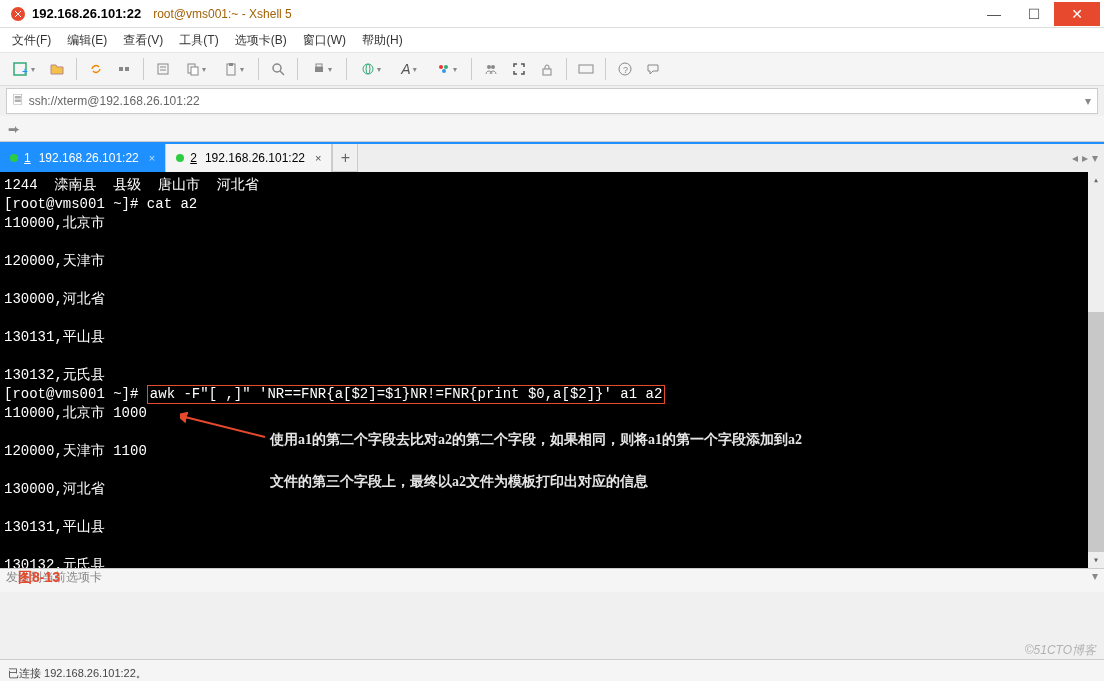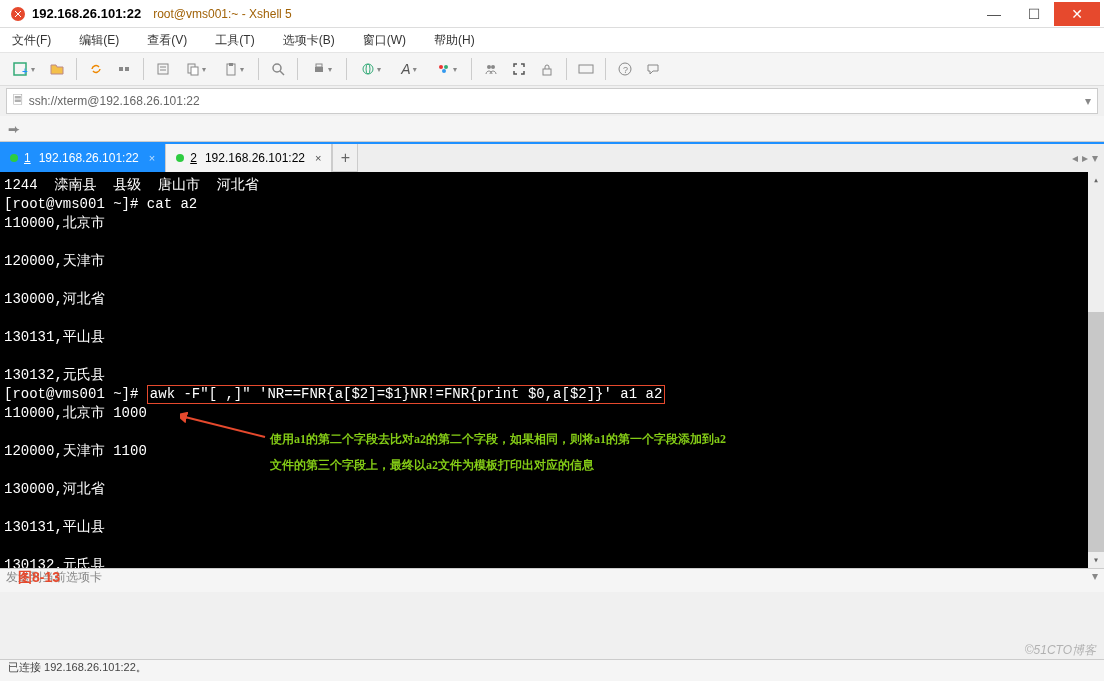--- a/index.html
+++ b/index.html
@@ -8,21 +8,21 @@
 
 .titlebar { height: 28px; background: #fff; display: flex; align-items: center; padding: 0 4px; border-bottom: 1px solid #ddd; }
 .titlebar .app-icon { width: 16px; height: 16px; margin: 0 6px; }
 .titlebar .title-ip { font-weight: bold; font-size: 13px; margin-right: 12px; }
 .titlebar .title-rest { color: #a16207; font-size: 12px; }
 .winbtns { margin-left: auto; display: flex; }
 .winbtn { width: 40px; height: 24px; display: flex; align-items: center; justify-content: center; color: #555; font-size: 14px; }
 .winbtn.close { background: #e6492d; color: #fff; width: 46px; }
 
 
-.menubar { height: 24px; background: #fff; display: flex; align-items: center; padding: 0 8px; gap: 20px; font-size: 12px; color: #333; }
+.menubar { height: 24px; background: #fff; display: flex; align-items: center; padding: 0 8px; gap: 8px; font-size: 12px; color: #333; }
 .menubar span { padding: 2px 4px; }
 
 
 .toolbar { height: 34px; background: #f5f5f5; display: flex; align-items: center; padding: 0 6px; gap: 2px; border-top: 1px solid #e5e5e5; border-bottom: 1px solid #ddd; }
 .tbtn { width: 26px; height: 26px; display: flex; align-items: center; justify-content: center; color: #555; border-radius: 2px; }
 .tbtn.wide { width: 36px; position: relative; }
 .tbtn.wide::after { content: "▾"; font-size: 8px; margin-left: 2px; color: #888; }
 .tsep { width: 1px; height: 22px; background: #ccc; margin: 0 4px; }
 
 
@@ -41,34 +41,34 @@
 .tab .dot { width: 8px; height: 8px; border-radius: 50%; background: #2ecc40; display: inline-block; }
 .tab .num { text-decoration: underline; margin-right: 2px; }
 .tab .x { font-size: 11px; opacity: .7; margin-left: 4px; }
 .tab.add { width: 26px; justify-content: center; font-size: 16px; color: #666; background: #f0f0f0; border: 1px solid #ccc; border-top: none; }
 .tabright { margin-left: auto; display: flex; align-items: center; padding: 0 6px; color: #888; gap: 4px; }
 
 
 .terminal { background: #000; color: #fff; font-family: "Consolas", "Courier New", monospace; font-size: 14px; line-height: 19px; height: 396px; padding: 4px 4px; overflow: hidden; position: relative; white-space: pre; }
 .terminal .hl { border: 1px solid #e6492d; padding: 0 2px; display: inline-block; line-height: 17px; }
 .terminal .cursor { display: inline-block; width: 9px; height: 16px; background: #2ecc40; vertical-align: middle; }
-.terminal .ann { position: absolute; color: #84cc16; font-family: "Microsoft YaHei"; font-size: 12px; font-weight: bold; white-space: normal; }
+.terminal .ann { position: absolute; color: #e5e5e5; font-family: "Microsoft YaHei"; font-size: 14px; font-weight: bold; white-space: normal; }
 .terminal .arrow { position: absolute; }
 .scrollbar { position: absolute; top: 0; right: 0; width: 16px; height: 100%; background: #eee; }
 .scrollbar .thumb { width: 100%; background: #c8c8c8; position: absolute; }
 .scrollbar .arr { width: 100%; height: 16px; display: flex; align-items: center; justify-content: center; color: #666; font-size: 10px; background: #eee; position: absolute; }
 
 
 .compose { height: 24px; background: #f5f5f5; border-top: 1px solid #ccc; display: flex; align-items: flex-start; padding: 0 6px; color: #888; font-size: 12px; position: relative; }
 .compose .fig { color: #e6492d; font-weight: bold; font-size: 14px; position: absolute; left: 18px; }
 .compose .ghost { }
 .compose .arr { margin-left: auto; }
 
 
-.statusbar { height: 22px; background: #f5f5f5; border-top: 1px solid #ccc; display: flex; align-items: flex-start; padding: 0 8px; font-size: 11px; color: #444; position: absolute; bottom: 0; width: 100%; }
+.statusbar { height: 22px; background: #f5f5f5; border-top: 1px solid #ccc; display: flex; align-items: flex-end; padding: 0 8px; font-size: 11px; color: #444; position: absolute; bottom: 0; width: 100%; }
 .statusbar .right { margin-left: auto; display: flex; gap: 16px; align-items: center; }
 .watermark { position: absolute; right: 8px; bottom: 22px; color: #888; font-size: 12px; opacity: .6; font-style: italic; }
 </style>
 </head>
 <body>
 
 <div class="titlebar">
   <span class="app-icon">
     <svg viewBox="0 0 16 16">
         <circle cx="8" cy="8" r="7" fill="#e6492d"></circle>
@@ -290,21 +290,21 @@
 
   <svg class="arrow" style="left:180px;top:240px" width="90" height="30">
     <defs>
         <marker id="ah" markerWidth="8" markerHeight="8" refX="1" refY="3" orient="auto">
           <path d="M0 0L6 3L0 6z" fill="#e6492d"></path>
         </marker>
       </defs>
     <line x1="85" y1="25" x2="5" y2="5" stroke="#e6492d" stroke-width="2" marker-end="url(#ah)"></line>
   </svg>
   <div class="ann" style="left:270px;top:258px;width:720px">使用a1的第二个字段去比对a2的第二个字段，如果相同，则将a1的第一个字段添加到a2</div>
-  <div class="ann" style="left:270px;top:284px;width:720px">文件的第三个字段上，最终以a2文件为模板打印出对应的信息</div>
+  <div class="ann" style="left:270px;top:300px;width:720px">文件的第三个字段上，最终以a2文件为模板打印出对应的信息</div>
 
   <div class="scrollbar">
     <div class="arr" style="top:0">▴</div>
     <div class="thumb" style="top:140px;height:260px"></div>
     <div class="arr" style="bottom:0">▾</div>
   </div>
 </div>
 
 <div class="compose">
   <span class="fig">图8-13</span>

